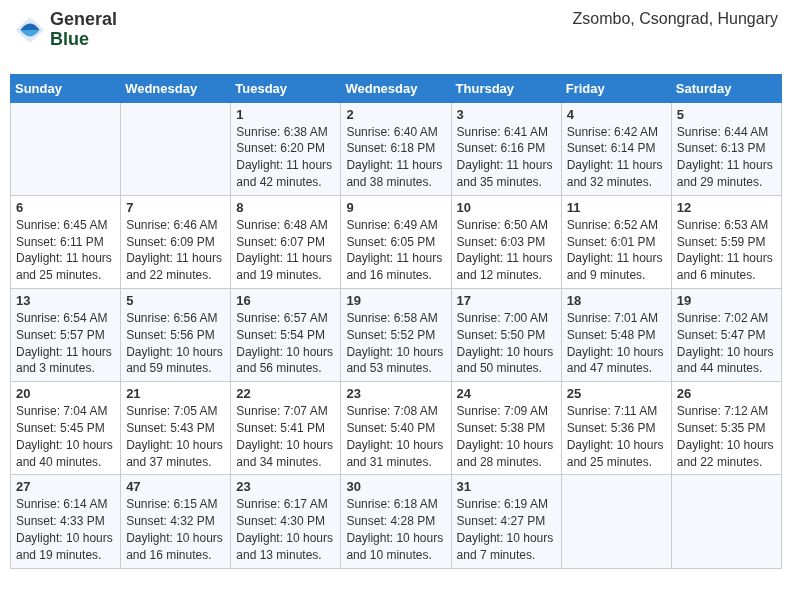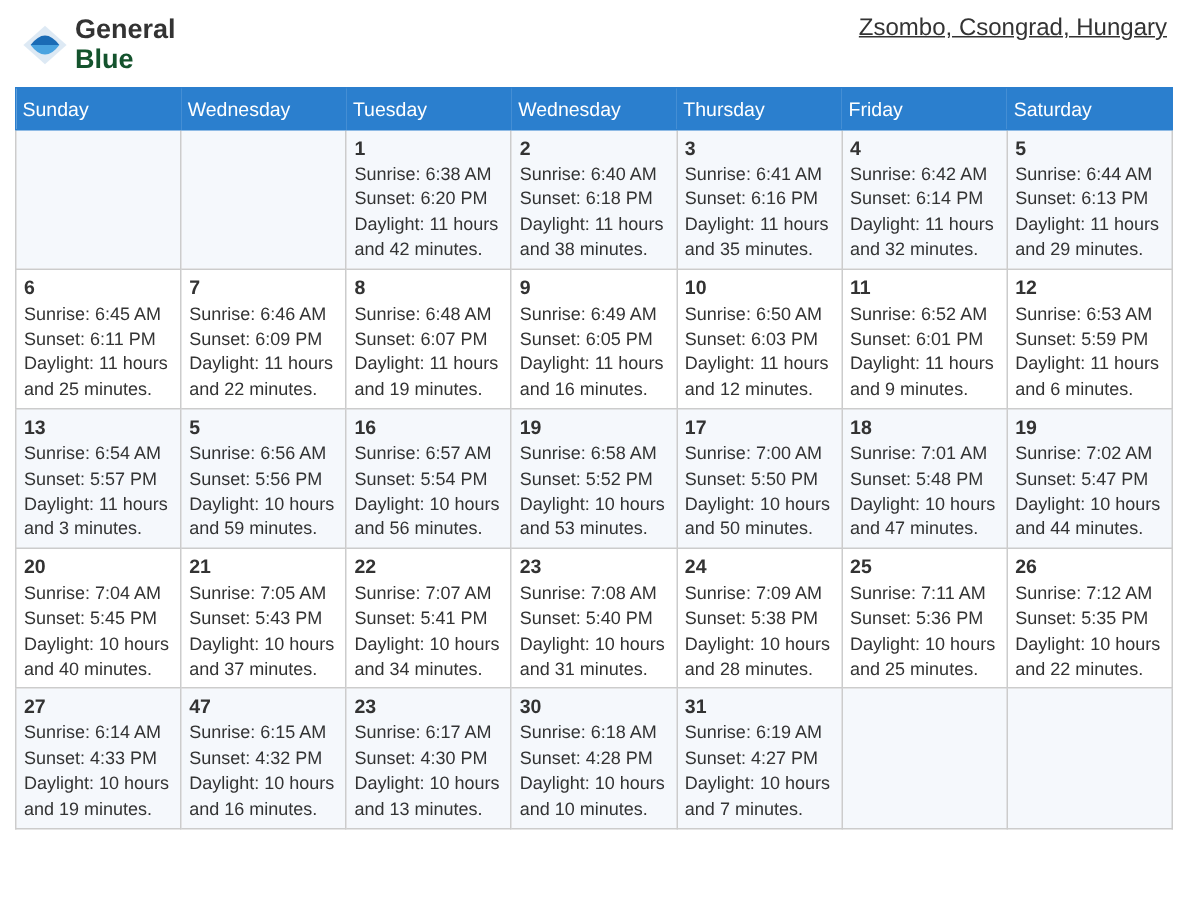--- a/index.html
+++ b/index.html
@@ -7,21 +7,21 @@
       font-family: Arial, sans-serif;
       background: #fff;
       width: 792px;
       min-height: 612px;
       padding: 10px;
     }
     .header {
       display: flex;
       justify-content: space-between;
       align-items: flex-start;
-      margin-bottom: 8px;
+      margin-bottom: 24px;
       padding: 0 4px;
     }
     .logo {
       display: flex;
       align-items: center;
       gap: 4px;
     }
     .logo-text {
       display: flex;
       flex-direction: column;
@@ -45,34 +45,33 @@
       text-align: right;
     }
     .month-title {
       font-size: 36px;
       font-weight: normal;
       color: #333;
     }
     .location {
       font-size: 16px;
       color: #333;
-      text-decoration: underline;
     }
     .calendar {
       width: 100%;
       border-collapse: collapse;
       font-size: 11px;
     }
     .calendar thead th {
       background-color: #2b7fce;
       color: #fff;
       padding: 6px 4px;
       text-align: left;
       font-size: 13px;
-      font-weight: normal;
+      font-weight: bold;
       border: 1px solid #2b7fce;
     }
     .calendar tbody td {
       border: 1px solid #ccc;
       padding: 4px 5px;
       vertical-align: top;
       min-height: 80px;
       height: 90px;
       background: #fff;
       width: calc(100% / 7);

